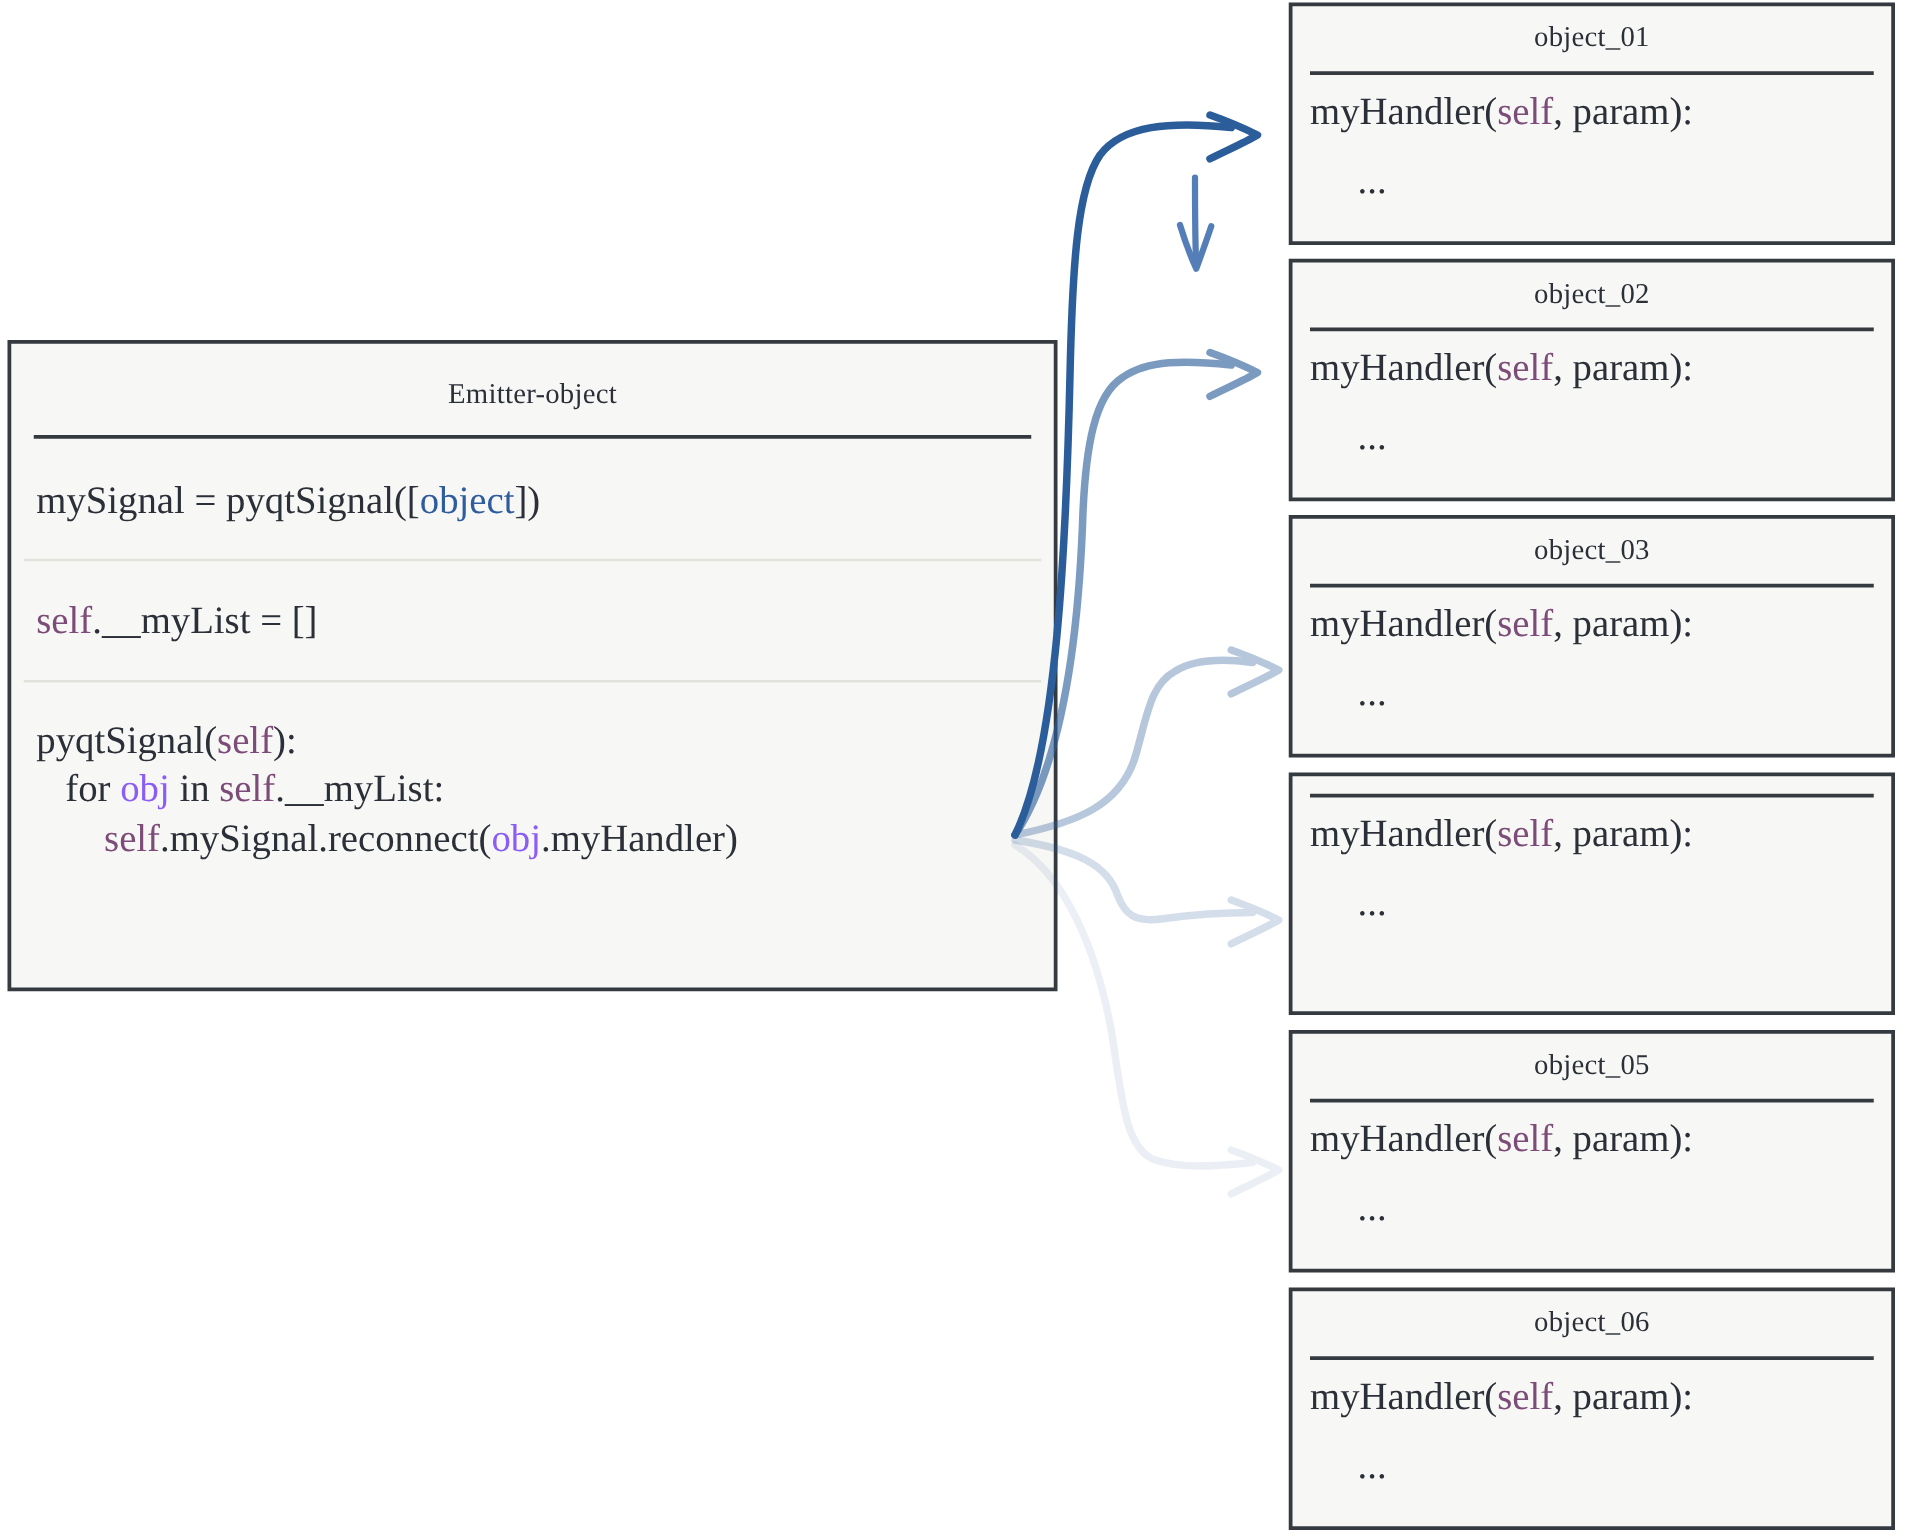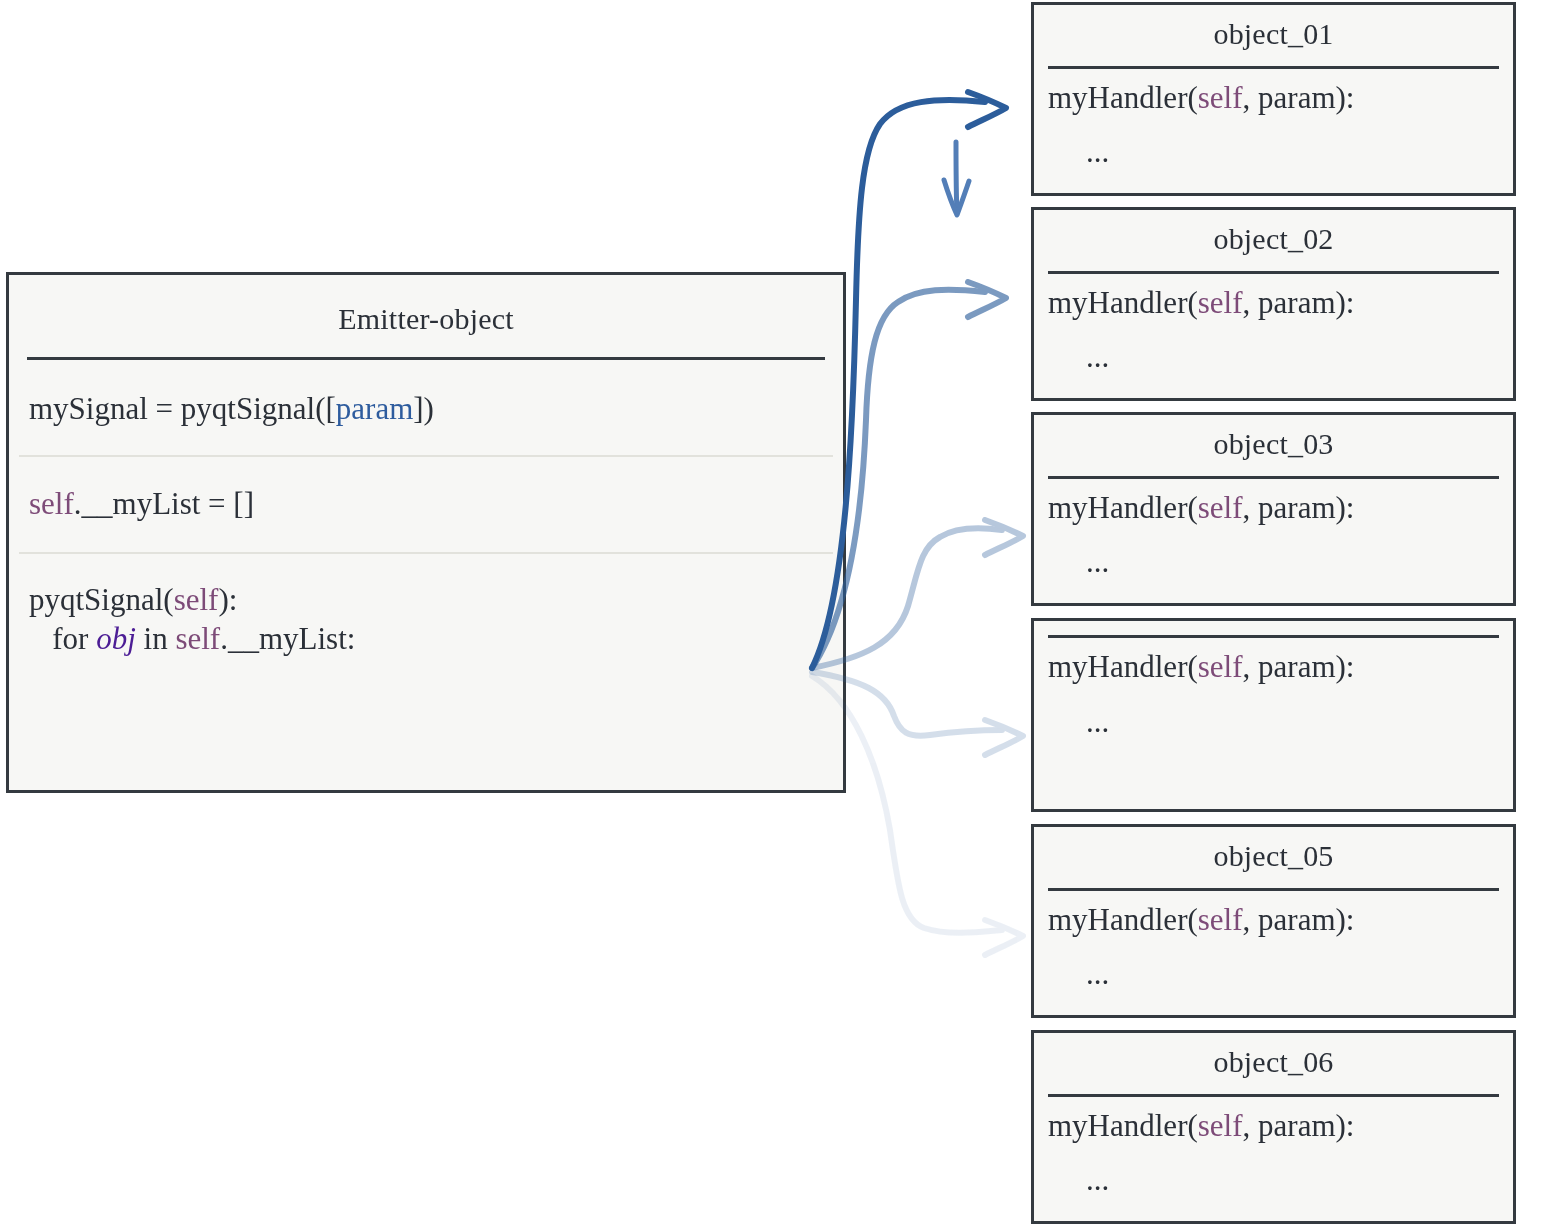--- a/index.html
+++ b/index.html
@@ -19,21 +19,21 @@
 
   
   .uml-box {
     position: absolute;
     background: #f7f7f5;
     border: 3px solid #343a40;
     box-sizing: border-box;
   }
   .uml-title {
     text-align: center;
-    font-size: 30px;
+    font-size: 23px;
     line-height: 1.15;
     color: #2b3038;
     letter-spacing: 0.2px;
   }
   .uml-rule-strong {
     height: 0;
     border-top: 3px solid #343a40;
   }
   .uml-rule-light {
     height: 0;
@@ -41,21 +41,21 @@
   }
   .uml-line {
     font-size: 31px;
     line-height: 1.18;
     color: #2b3038;
     white-space: pre;
   }
 
   
   .tok-self   { color: #7d4b78; }
-  .tok-obj    { color: #4c1d95; font-style: italic; }
+  .tok-obj    { color: #8b5cf6; }
   .tok-object { color: #2e5c9e; }
 
   
   #emitter-box {
     left: 6px;
     top: 272px;
     width: 840px;
     height: 521px;
   }
   #emitter-box .uml-title { margin-top: 27px; }
@@ -91,34 +91,35 @@
 </head>
 <body>
 
 <div id="stage">
 
   <div class="uml-box" id="emitter-box">
     <div class="uml-title">Emitter-object</div>
     <div class="uml-rule-strong"></div>
 
     <div id="emitter-sec-1">
-      <div class="uml-line"><span>mySignal = pyqtSignal([</span><span class="tok-object">param</span><span>])</span></div>
+      <div class="uml-line"><span>mySignal = pyqtSignal([</span><span class="tok-object">object</span><span>])</span></div>
     </div>
 
     <div class="uml-rule-light" id="emitter-rule-1"></div>
 
     <div id="emitter-sec-2">
       <div class="uml-line"><span class="tok-self">self</span><span>.__myList = []</span></div>
     </div>
 
     <div class="uml-rule-light" id="emitter-rule-2"></div>
 
     <div id="emitter-sec-3">
       <div class="uml-line"><span>pyqtSignal(</span><span class="tok-self">self</span><span>):</span></div>
       <div class="uml-line"><span>   for </span><span class="tok-obj">obj</span><span> in </span><span class="tok-self">self</span><span>.__myList:</span></div>
+      <div class="uml-line"><span>       </span><span class="tok-self">self</span><span>.mySignal.reconnect(</span><span class="tok-obj">obj</span><span>.myHandler)</span></div>
     </div>
   </div>
 
   <div class="uml-box obj-box" style="top:2px">
     <div class="uml-title">object_01</div>
     <div class="uml-rule-strong"></div>
     <div class="uml-line obj-sig"><span>myHandler(</span><span class="tok-self">self</span><span>, param):</span></div>
     <div class="obj-ellipsis">...</div>
   </div>
 

